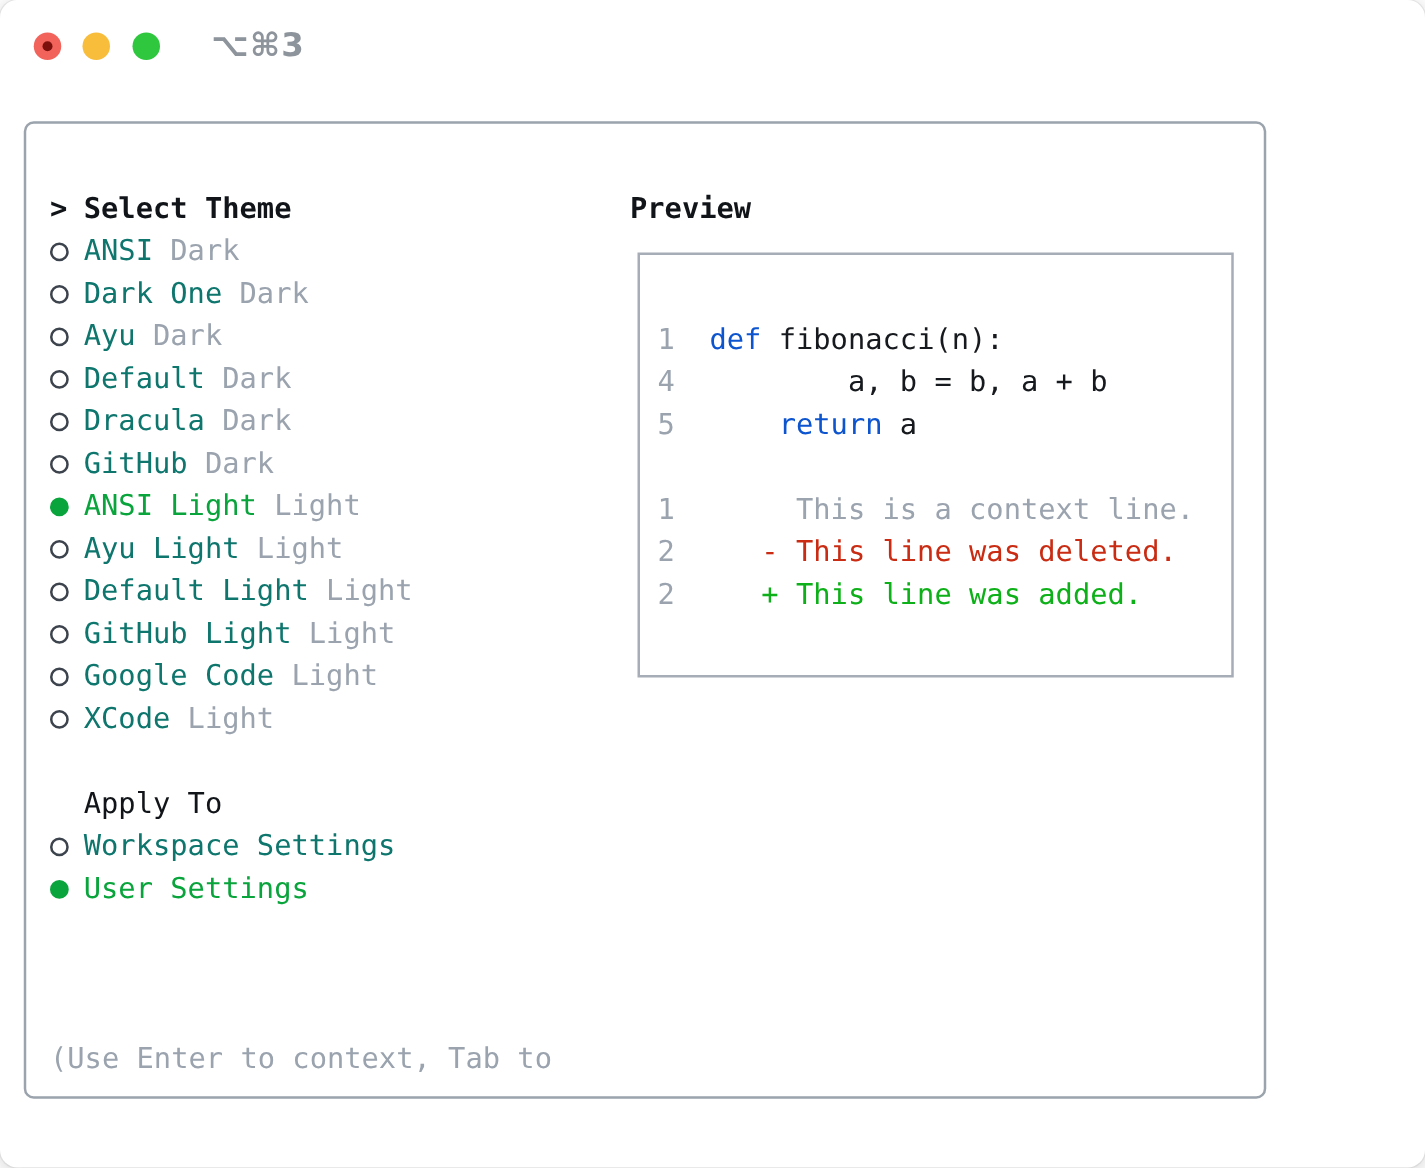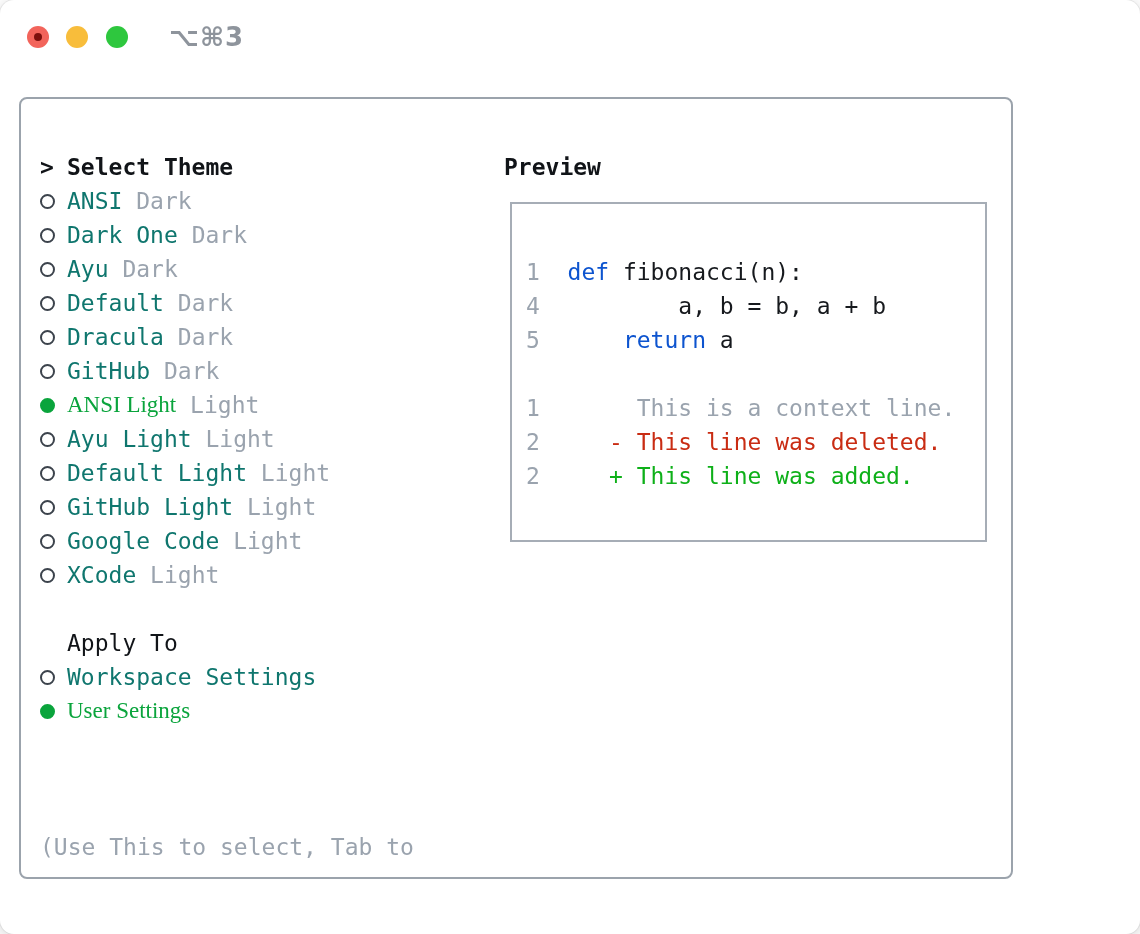--- a/index.html
+++ b/index.html
@@ -74,21 +74,21 @@
   .radio {
     box-sizing: border-box;
     flex: 0 0 auto;
     width: 15px; height: 15px;
     border: 2px solid #3c434c;
     border-radius: 50%;
     margin-right: 12px;
   }
   .selected .radio { background: #0aa43c; border-color: #0aa43c; }
   .name { color: #0f766e; }
-  .selected .name, .selected .opt-label { color: #0aa43c; font-family: Liberation Serif, serif; }
+  .selected .name, .selected .opt-label { color: #0aa43c; }
   .variant { color: #9aa3ae; margin-left: 1ch; }
   .gap-row { height: 34px; }
   .apply-hdr { padding-left: 27px; color: #111418; }
   .help {
     margin-top: 34px;
     font-size: 23px;
     line-height: 34px;
     color: #9aa3ae;
     white-space: pre;
   }
@@ -193,21 +193,21 @@
         <span>Apply To</span>
       </div>
       <div class="row theme-row">
         <span class="radio"></span><span class="name opt-label">Workspace Settings</span>
       </div>
       <div class="row theme-row selected">
         <span class="radio"></span><span class="name opt-label">User Settings</span>
       </div>
 
       <div class="help">
-        <div>(Use This to select, Tab to</div>
+        <div>(Use Enter to context, Tab to</div>
         <div>change focus)</div>
       </div>
     </div>
 
     <div class="preview-title">Preview</div>
 
     <div class="preview-box">
 
       <div class="pline"><span class="ln">1</span><span class="kw">def</span><span class="pl"> fibonacci(n):</span></div>
 

